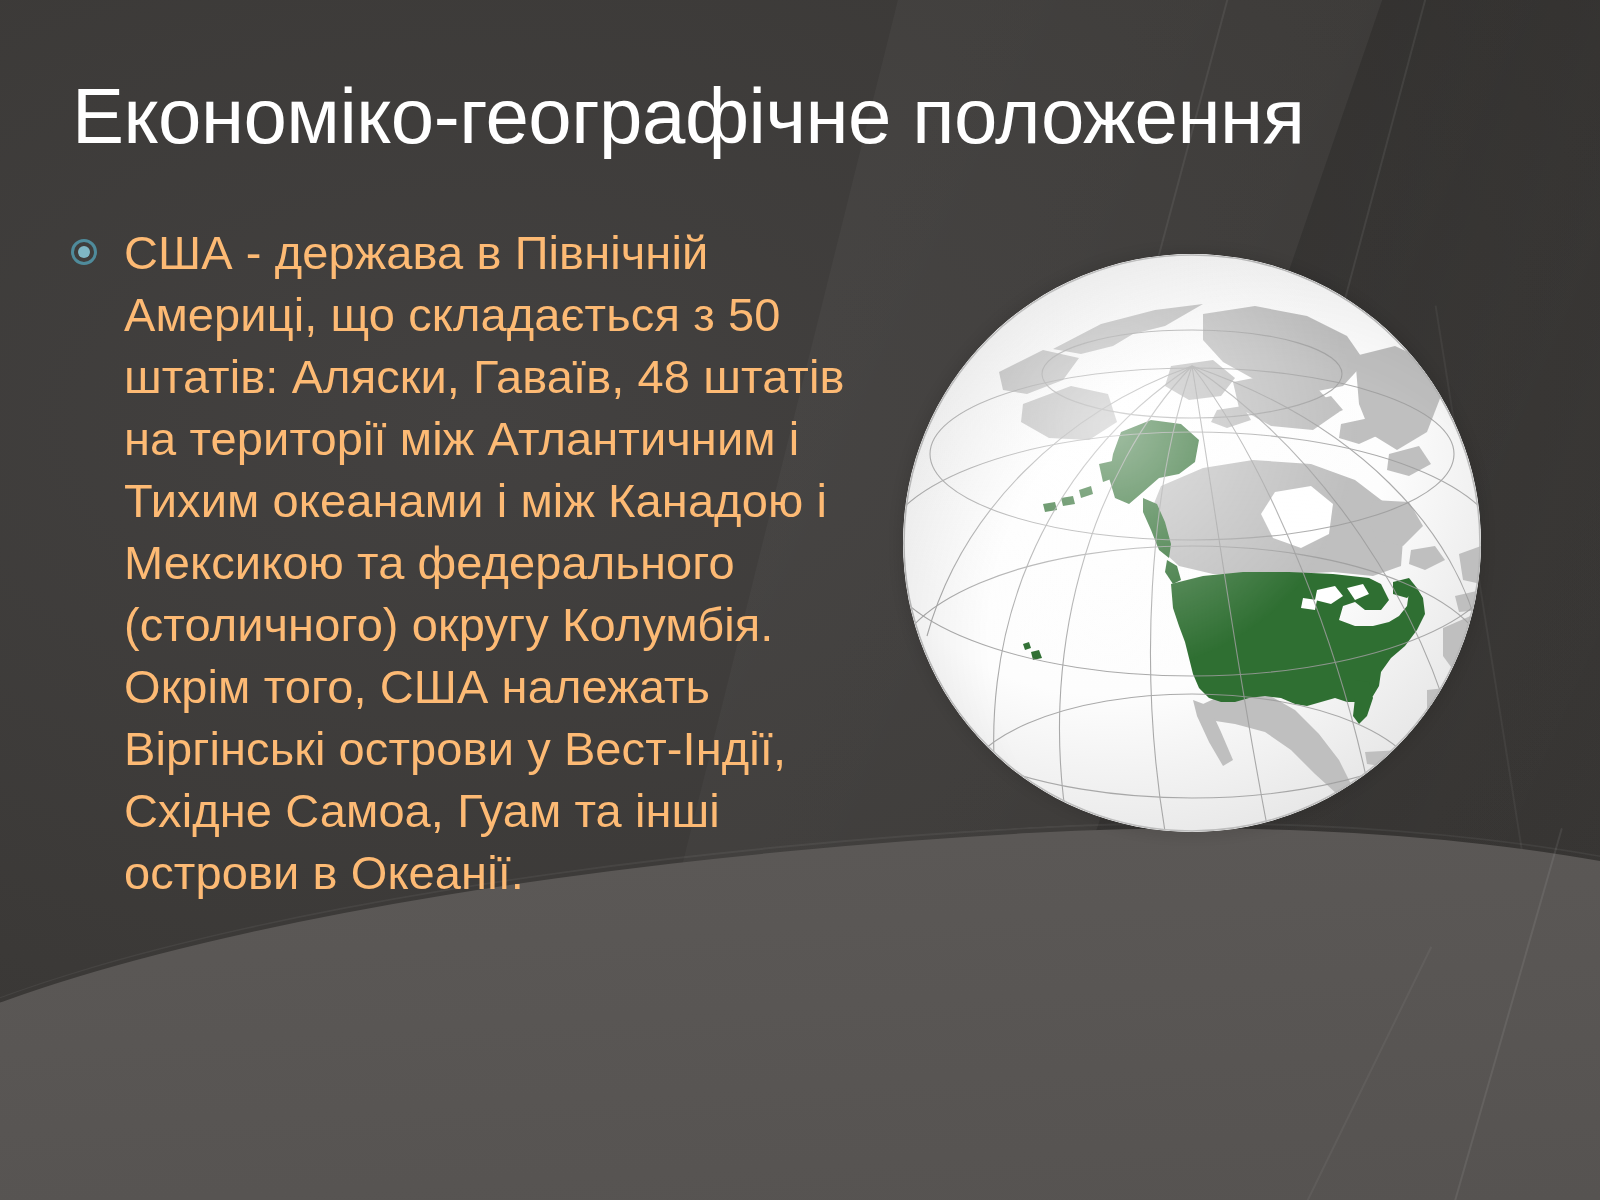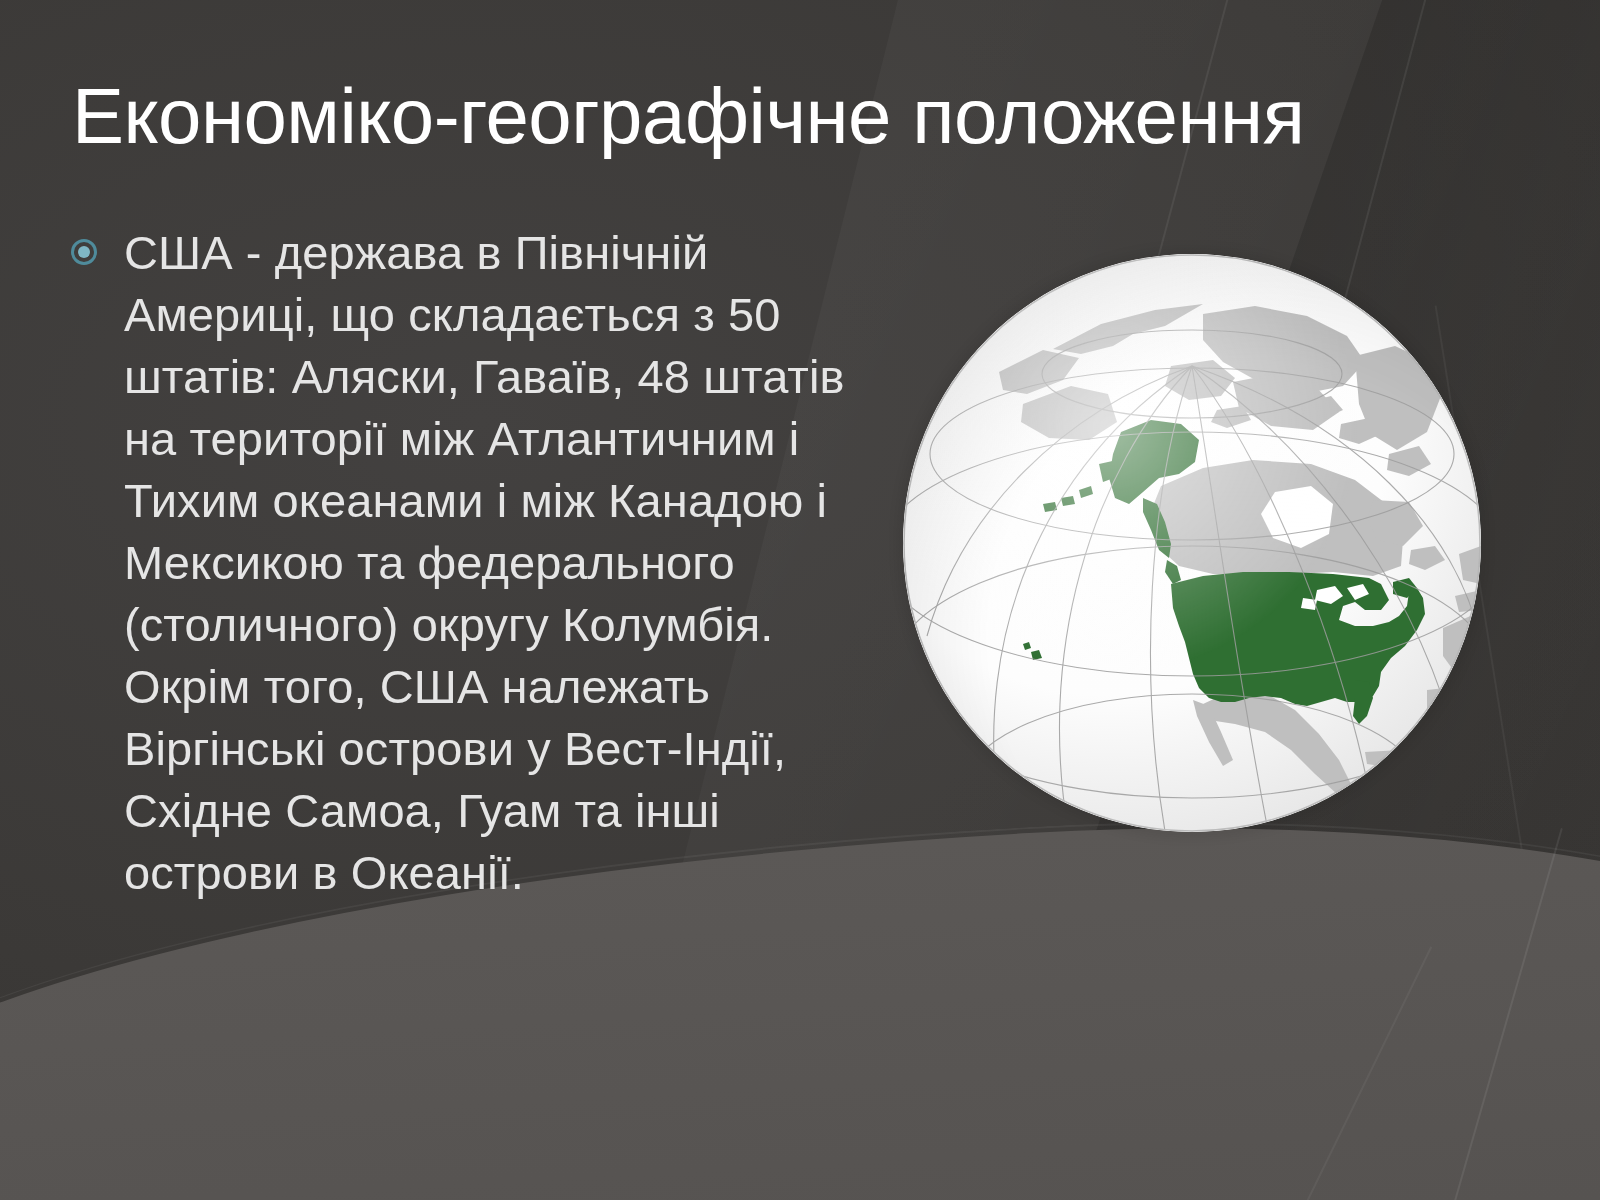--- a/index.html
+++ b/index.html
@@ -135,21 +135,21 @@
     box-sizing: border-box;
   }
   .bullet-mark .dot {
     position: absolute;
     left: 10px; top: 10px;
     width: 12px; height: 12px;
     border-radius: 50%;
     background: #7fb6c4;
   }
   .bullet-text {
-    color: #e5e5e5;
+    color: #fdba74;
     font-size: 47px;
     line-height: 62px;
     font-weight: 400;
     letter-spacing: 0.1px;
   }
 
   
   .globe-wrap {
     position: absolute;
     left: 903px;

